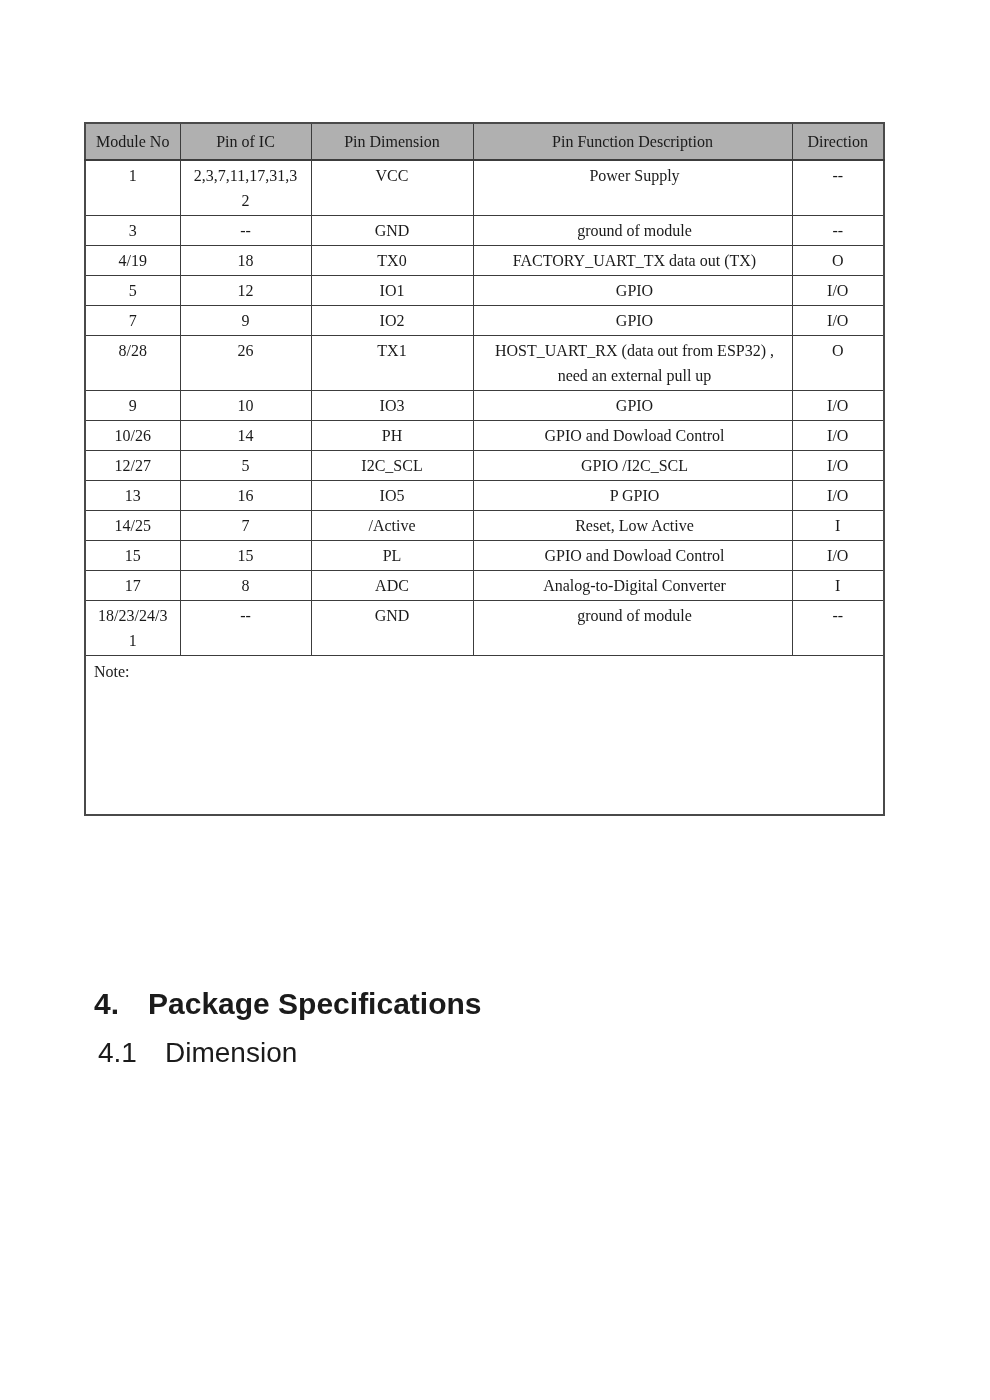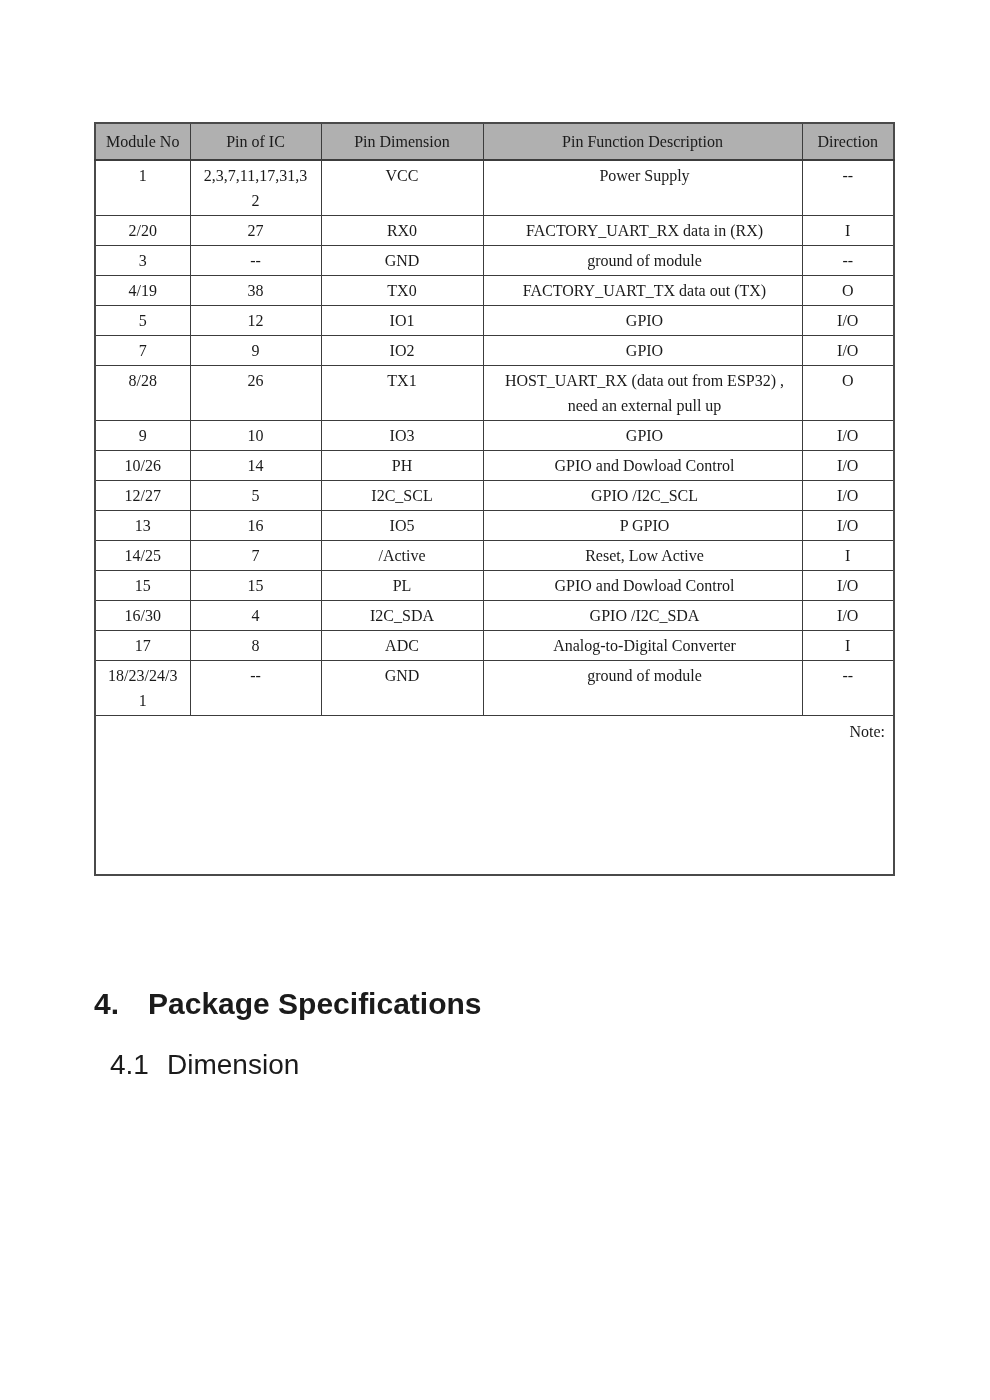--- a/index.html
+++ b/index.html
@@ -10,21 +10,21 @@
   }
   html,body{margin:0;padding:0;background:#ffffff;}
   .page{
     position:relative;
     width:990px;height:1400px;
     background:#ffffff;
     overflow:hidden;
     color:var(--text);
   }
   table.pin-table{
-    position:absolute;left:94px;top:122px;
+    position:absolute;left:84px;top:122px;
     width:799px;
     border-collapse:collapse;
     table-layout:fixed;
     font-family:"Liberation Serif", serif;
     font-size:16px;
     color:var(--text);
     border:2px solid var(--outer-border);
   }
   .pin-table th, .pin-table td{
     border:1px solid var(--border);
@@ -40,45 +40,46 @@
     font-weight:normal;
     padding:5px 4px;
     border-bottom-width:2px;
   }
   .pin-table td.desc{
     text-align:center;
     padding-left:9px;
     padding-right:5px;
   }
   .pin-table tfoot td{
-    text-align:right;
+    text-align:left;
     vertical-align:top;
     height:150px;
     padding:4px 8px;
     line-height:24px;
     margin-top:17px;
   }
   .heading1{
     position:absolute;left:94px;top:986px;
     margin:0;
     font-family:"Liberation Sans", sans-serif;
     font-size:30px;font-weight:bold;
     line-height:36px;
     color:#1b1b1b;
     display:flex;
   }
   .heading1 .h-num{display:inline-block;width:54px;}
   .heading2{
     position:absolute;left:94px;top:1032px;
-    margin:16px;
+    margin:4px;
     font-family:"Liberation Sans", sans-serif;
     font-size:28px;font-weight:normal;
     line-height:34px;
     color:#1b1b1b;
     display:flex;
+    gap:10px;
   }
   .heading2 .h-num{display:inline-block;width:57px;}
 </style>
 </head>
 <body>
 
 <div class="page">
 
   <table class="pin-table">
     <colgroup>
@@ -100,36 +101,29 @@
     <tbody id="pin-rows">
         <tr>
           <td>1</td>
           <td>2,3,7,11,17,31,3
 2</td>
           <td>VCC</td>
           <td class="desc">Power Supply</td>
           <td>--</td>
         </tr>
         <tr>
-          <td>2/20</td>
-          <td>27</td>
-          <td>RX0</td>
-          <td class="desc">FACTORY_UART_RX data in (RX)</td>
-          <td>I</td>
-        </tr>
-        <tr>
           <td>3</td>
           <td>--</td>
           <td>GND</td>
           <td class="desc">ground of module</td>
           <td>--</td>
         </tr>
         <tr>
           <td>4/19</td>
-          <td>38</td>
+          <td>18</td>
           <td>TX0</td>
           <td class="desc">FACTORY_UART_TX data out (TX)</td>
           <td>O</td>
         </tr>
         <tr>
           <td>5</td>
           <td>12</td>
           <td>IO1</td>
           <td class="desc">GPIO</td>
           <td>I/O</td>
@@ -182,27 +176,20 @@
           <td>7</td>
           <td>/Active</td>
           <td class="desc">Reset, Low Active</td>
           <td>I</td>
         </tr>
         <tr>
           <td>15</td>
           <td>15</td>
           <td>PL</td>
           <td class="desc">GPIO and Dowload Control</td>
-          <td>I/O</td>
-        </tr>
-        <tr>
-          <td>16/30</td>
-          <td>4</td>
-          <td>I2C_SDA</td>
-          <td class="desc">GPIO /I2C_SDA</td>
           <td>I/O</td>
         </tr>
         <tr>
           <td>17</td>
           <td>8</td>
           <td>ADC</td>
           <td class="desc">Analog-to-Digital Converter</td>
           <td>I</td>
         </tr>
         <tr>

